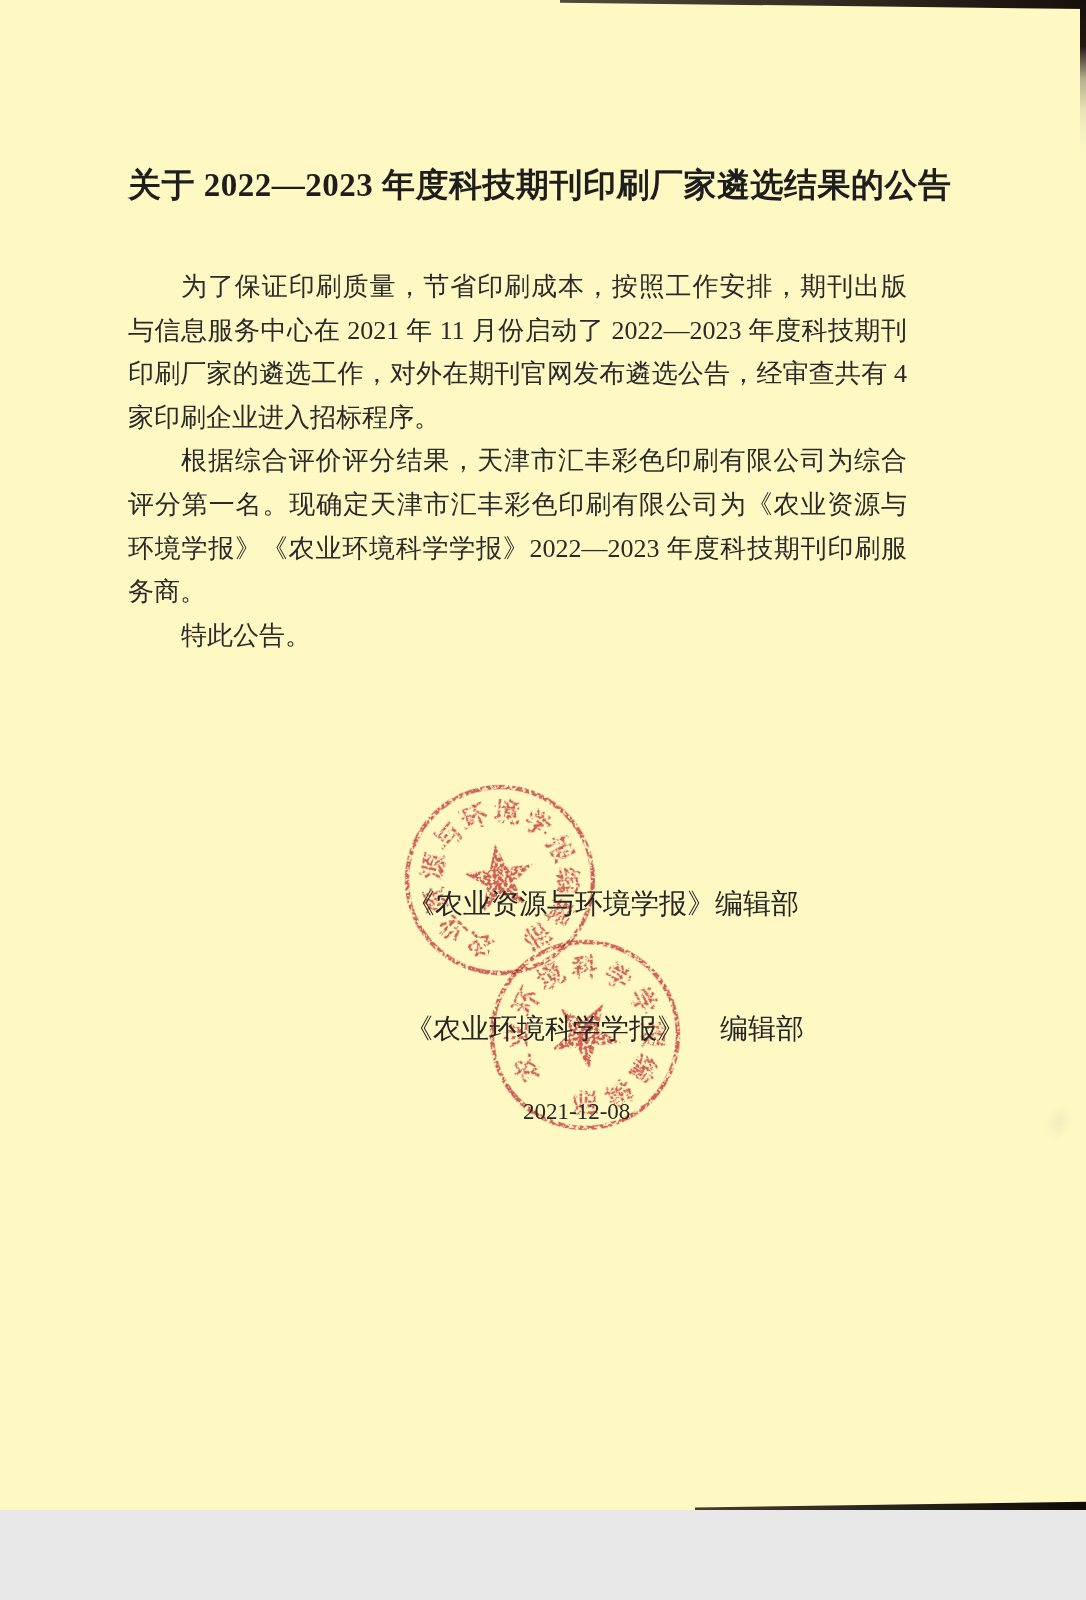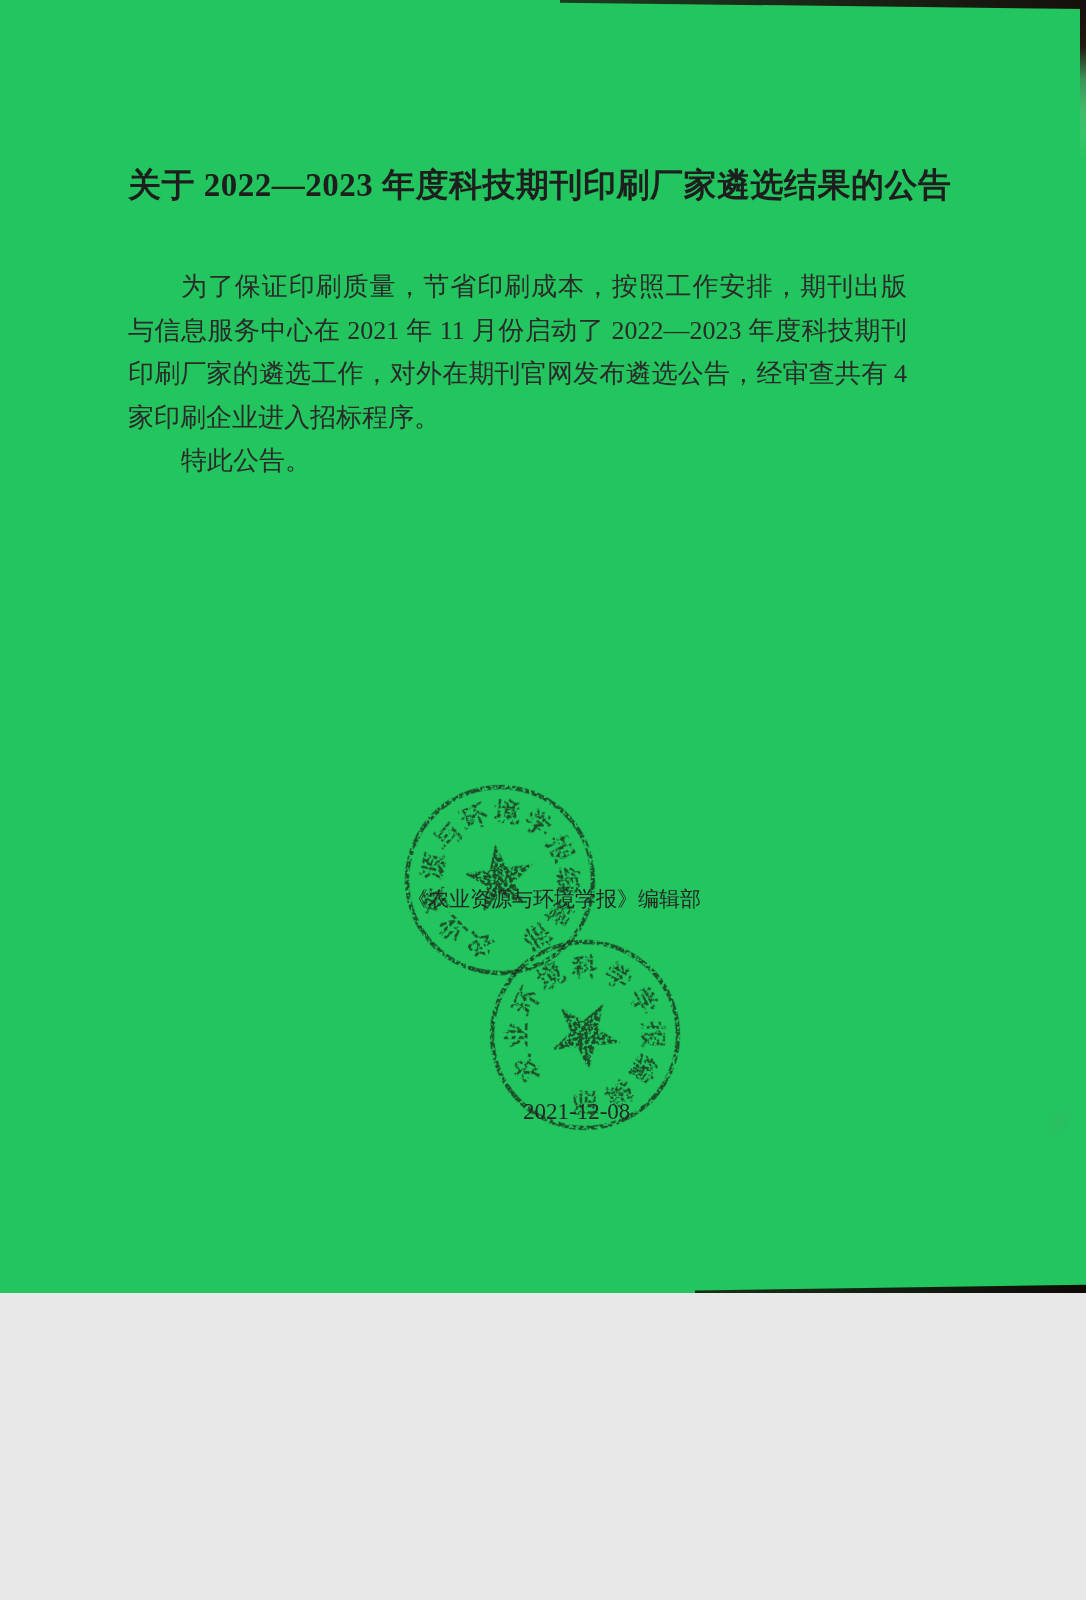--- a/index.html
+++ b/index.html
@@ -1,19 +1,19 @@
 <!DOCTYPE html>
 <html><head>
 <meta charset="utf-8">
 <style>
   html,body{margin:0;padding:0;background:#e8e8e8;}
   .page{
     position:relative;
-    width:1086px;height:1293px;
-    background:#22c55e;
+    width:1086px;height:1510px;
+    background:#fef9c3;
     overflow:hidden;
     font-family:"Liberation Serif","DejaVu Serif",serif;
   }
   
   .artifact{position:absolute;pointer-events:none;}
   .artifact-top{
     left:560px;top:0;width:526px;height:9px;
     background:linear-gradient(to right,rgba(24,16,12,.75),#160f0b);
     clip-path:polygon(0 0,100% 0,100% 100%,0 30%);
   }
@@ -36,21 +36,21 @@
     position:absolute;left:128px;top:163px;width:779px;margin:0;
     font-size:33px;font-weight:700;color:#1e1e1e;
     text-align:center;letter-spacing:0.5px;white-space:nowrap;
   }
   .body-text{
     position:absolute;left:128px;top:265px;width:779px;
     font-size:26px;line-height:43.6px;color:#2a2a2a;
     text-align:justify;
   }
   .body-text p{margin:0;text-indent:53px;}
-  .sig{position:absolute;font-size:21px;color:#262626;white-space:nowrap;z-index:3;}
+  .sig{position:absolute;font-size:28px;color:#262626;white-space:nowrap;z-index:3;}
   .sig-1{left:407px;top:885px;}
   .sig-2{left:405px;top:1010px;}
   .dept-gap{margin-left:35px;}
   .date-line{position:absolute;left:505px;top:1099px;font-size:23px;color:#262626;z-index:3;margin-left:18px;}
   
   .stamp{position:absolute;width:230px;height:230px;opacity:.8;mix-blend-mode:multiply;z-index:2;}
   .stamp svg{width:100%;height:100%;filter:url(#grunge) blur(.3px);}
   .stamp-1{left:385px;top:765px;transform:rotate(-8deg);}
   .stamp-2{left:470px;top:920px;transform:rotate(30deg);}
   .seal-ch{font-family:"Liberation Sans","DejaVu Sans",sans-serif;font-weight:600;}
@@ -73,20 +73,21 @@
 
   <div class="artifact artifact-top"></div>
   <div class="artifact artifact-right"></div>
   <div class="artifact artifact-bottom"></div>
   <div class="smudge"></div>
 
   <h1 class="title">关于 2022—2023 年度科技期刊印刷厂家遴选结果的公告</h1>
 
   <div class="body-text">
     <p>为了保证印刷质量，节省印刷成本，按照工作安排，期刊出版与信息服务中心在 2021 年 11 月份启动了 2022—2023 年度科技期刊印刷厂家的遴选工作，对外在期刊官网发布遴选公告，经审查共有 4 家印刷企业进入招标程序。</p>
+    <p>根据综合评价评分结果，天津市汇丰彩色印刷有限公司为综合评分第一名。现确定天津市汇丰彩色印刷有限公司为《农业资源与环境学报》《农业环境科学学报》2022—2023 年度科技期刊印刷服务商。</p>
     <p>特此公告。</p>
   </div>
 
   <div class="stamp stamp-1">
     <svg id="stamp1" viewBox="0 0 240 240">
         <circle cx="120" cy="120" r="97" fill="none" stroke="#c23a4a" stroke-width="4.5"></circle>
         <polygon points="120.0,82.0 128.8,107.9 156.1,108.3 134.3,124.6 142.3,150.7 120.0,135.0 97.7,150.7 105.7,124.6 83.9,108.3 111.2,107.9" fill="#c23a4a"></polygon>
         <text x="120" y="58" transform="rotate(-155 120 120)" text-anchor="middle" font-size="27" fill="#c23a4a" class="seal-ch">农</text>
         <text x="120" y="58" transform="rotate(-126.81818181818181 120 120)" text-anchor="middle" font-size="27" fill="#c23a4a" class="seal-ch">业</text>
         <text x="120" y="58" transform="rotate(-98.63636363636363 120 120)" text-anchor="middle" font-size="27" fill="#c23a4a" class="seal-ch">资</text>
@@ -114,16 +115,17 @@
         <text x="120" y="58" transform="rotate(30 120 120)" text-anchor="middle" font-size="27" fill="#c23a4a" class="seal-ch">学</text>
         <text x="120" y="58" transform="rotate(60 120 120)" text-anchor="middle" font-size="27" fill="#c23a4a" class="seal-ch">报</text>
         <text x="120" y="58" transform="rotate(90 120 120)" text-anchor="middle" font-size="27" fill="#c23a4a" class="seal-ch">编</text>
         <text x="120" y="58" transform="rotate(120 120 120)" text-anchor="middle" font-size="27" fill="#c23a4a" class="seal-ch">辑</text>
         <text x="120" y="58" transform="rotate(150 120 120)" text-anchor="middle" font-size="27" fill="#c23a4a" class="seal-ch">部</text>
       </svg>
   </div>
 
   <div class="sig sig-1"><span>《农业资源与环境学报》</span><span>编辑部</span></div>
 
+  <div class="sig sig-2"><span>《农业环境科学学报》</span><span class="dept-gap">编辑部</span></div>
 
   <div class="date-line">2021-12-08</div>
 
 </div>
 
 </body></html>

